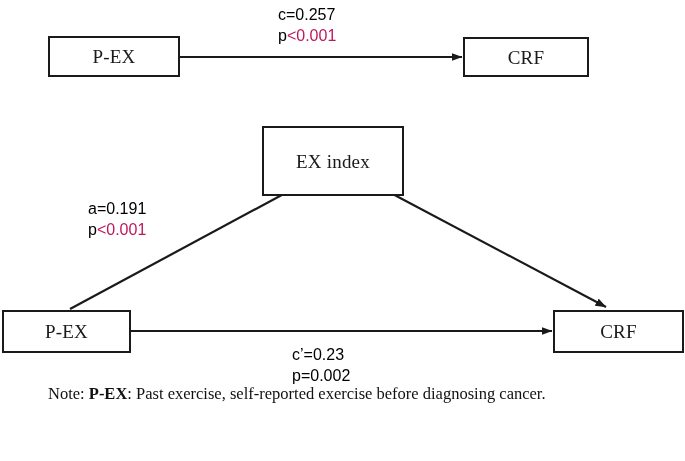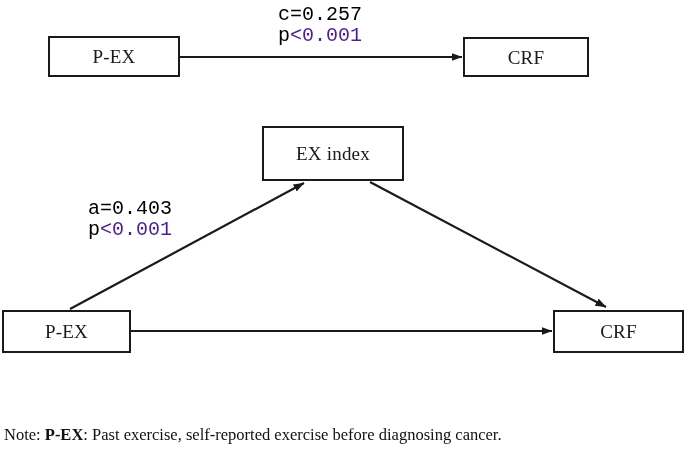--- a/index.html
+++ b/index.html
@@ -33,62 +33,62 @@
     font-family: "Liberation Serif", "DejaVu Serif", serif;
     font-size: 19px;
     line-height: 1;
     color: #1a1a1a;
     letter-spacing: 0.2px;
     white-space: nowrap;
   }
   
   #box-pex-top   { left: 48px;  top: 36px;  width: 132px; height: 41px; }
   #box-crf-top   { left: 463px; top: 37px;  width: 126px; height: 40px; }
-  #box-exindex   { left: 262px; top: 126px; width: 142px; height: 55px; }
+  #box-exindex   { left: 262px; top: 126px; width: 142px; height: 70px; }
   #box-pex-bot   { left: 2px;   top: 310px; width: 129px; height: 43px; }
   #box-crf-bot   { left: 553px; top: 310px; width: 131px; height: 43px; }
 
   svg#edges {
     position: absolute;
     left: 0;
     top: 0;
     width: 685px;
     height: 461px;
     z-index: 1;
     pointer-events: none;
   }
 
   .path-label {
     position: absolute;
     z-index: 4;
-    font-family: Liberation Mono, monospace;
-    font-size: 20px;
+    font-family: Liberation Sans, sans-serif;
+    font-size: 16px;
     line-height: 21px;
     color: #000000;
     white-space: nowrap;
   }
   .path-label .line { display: block; }
-  .sig-blue { color: #4c1d95; }
+  .sig-blue { color: #be185d; }
 
   #label-c      { left: 278px; top: 4px;  }
   #label-a      { left: 88px;  top: 198px; }
   #label-b      { left: 494px; top: 183px; }
   #label-cprime { left: 292px; top: 344px; }
 
   .note-line {
     position: absolute;
     left: 4px;
     font-family: "Liberation Serif", "DejaVu Serif", serif;
     font-size: 16.5px;
     line-height: 20px;
     color: #111111;
     white-space: nowrap;
     z-index: 4;
   }
-  #note-1 { top: 425px; }
+  #note-1 { top: 384px; margin-left: 44px; }
   #note-2 { top: 434px; }
   .note-term { font-weight: bold; }
 </style>
 </head>
 <body>
 
 <div id="canvas">
 
   <svg id="edges" viewBox="0 0 685 461">
     <defs>
@@ -125,22 +125,26 @@
   <div class="node-box" id="box-crf-bot">
     <span class="node-label">CRF</span>
   </div>
 
   <div class="path-label" id="label-c">
     <span class="line">c=0.257</span>
     <span class="line"><span>p</span><span class="sig-blue">&lt;0.001</span></span>
   </div>
 
   <div class="path-label" id="label-a">
-    <span class="line">a=0.403</span>
+    <span class="line">a=0.191</span>
     <span class="line"><span>p</span><span class="sig-blue">&lt;0.001</span></span>
   </div>
 
 
+  <div class="path-label" id="label-cprime">
+    <span class="line">c’=0.23</span>
+    <span class="line"><span>p</span><span>=0.002</span></span>
+  </div>
 
   <div class="note-line" id="note-1"><span>Note: </span><span class="note-term">P-EX</span><span>: Past exercise, self-reported exercise before diagnosing cancer.</span></div>
 
 
 </div>
 
 </body></html>

